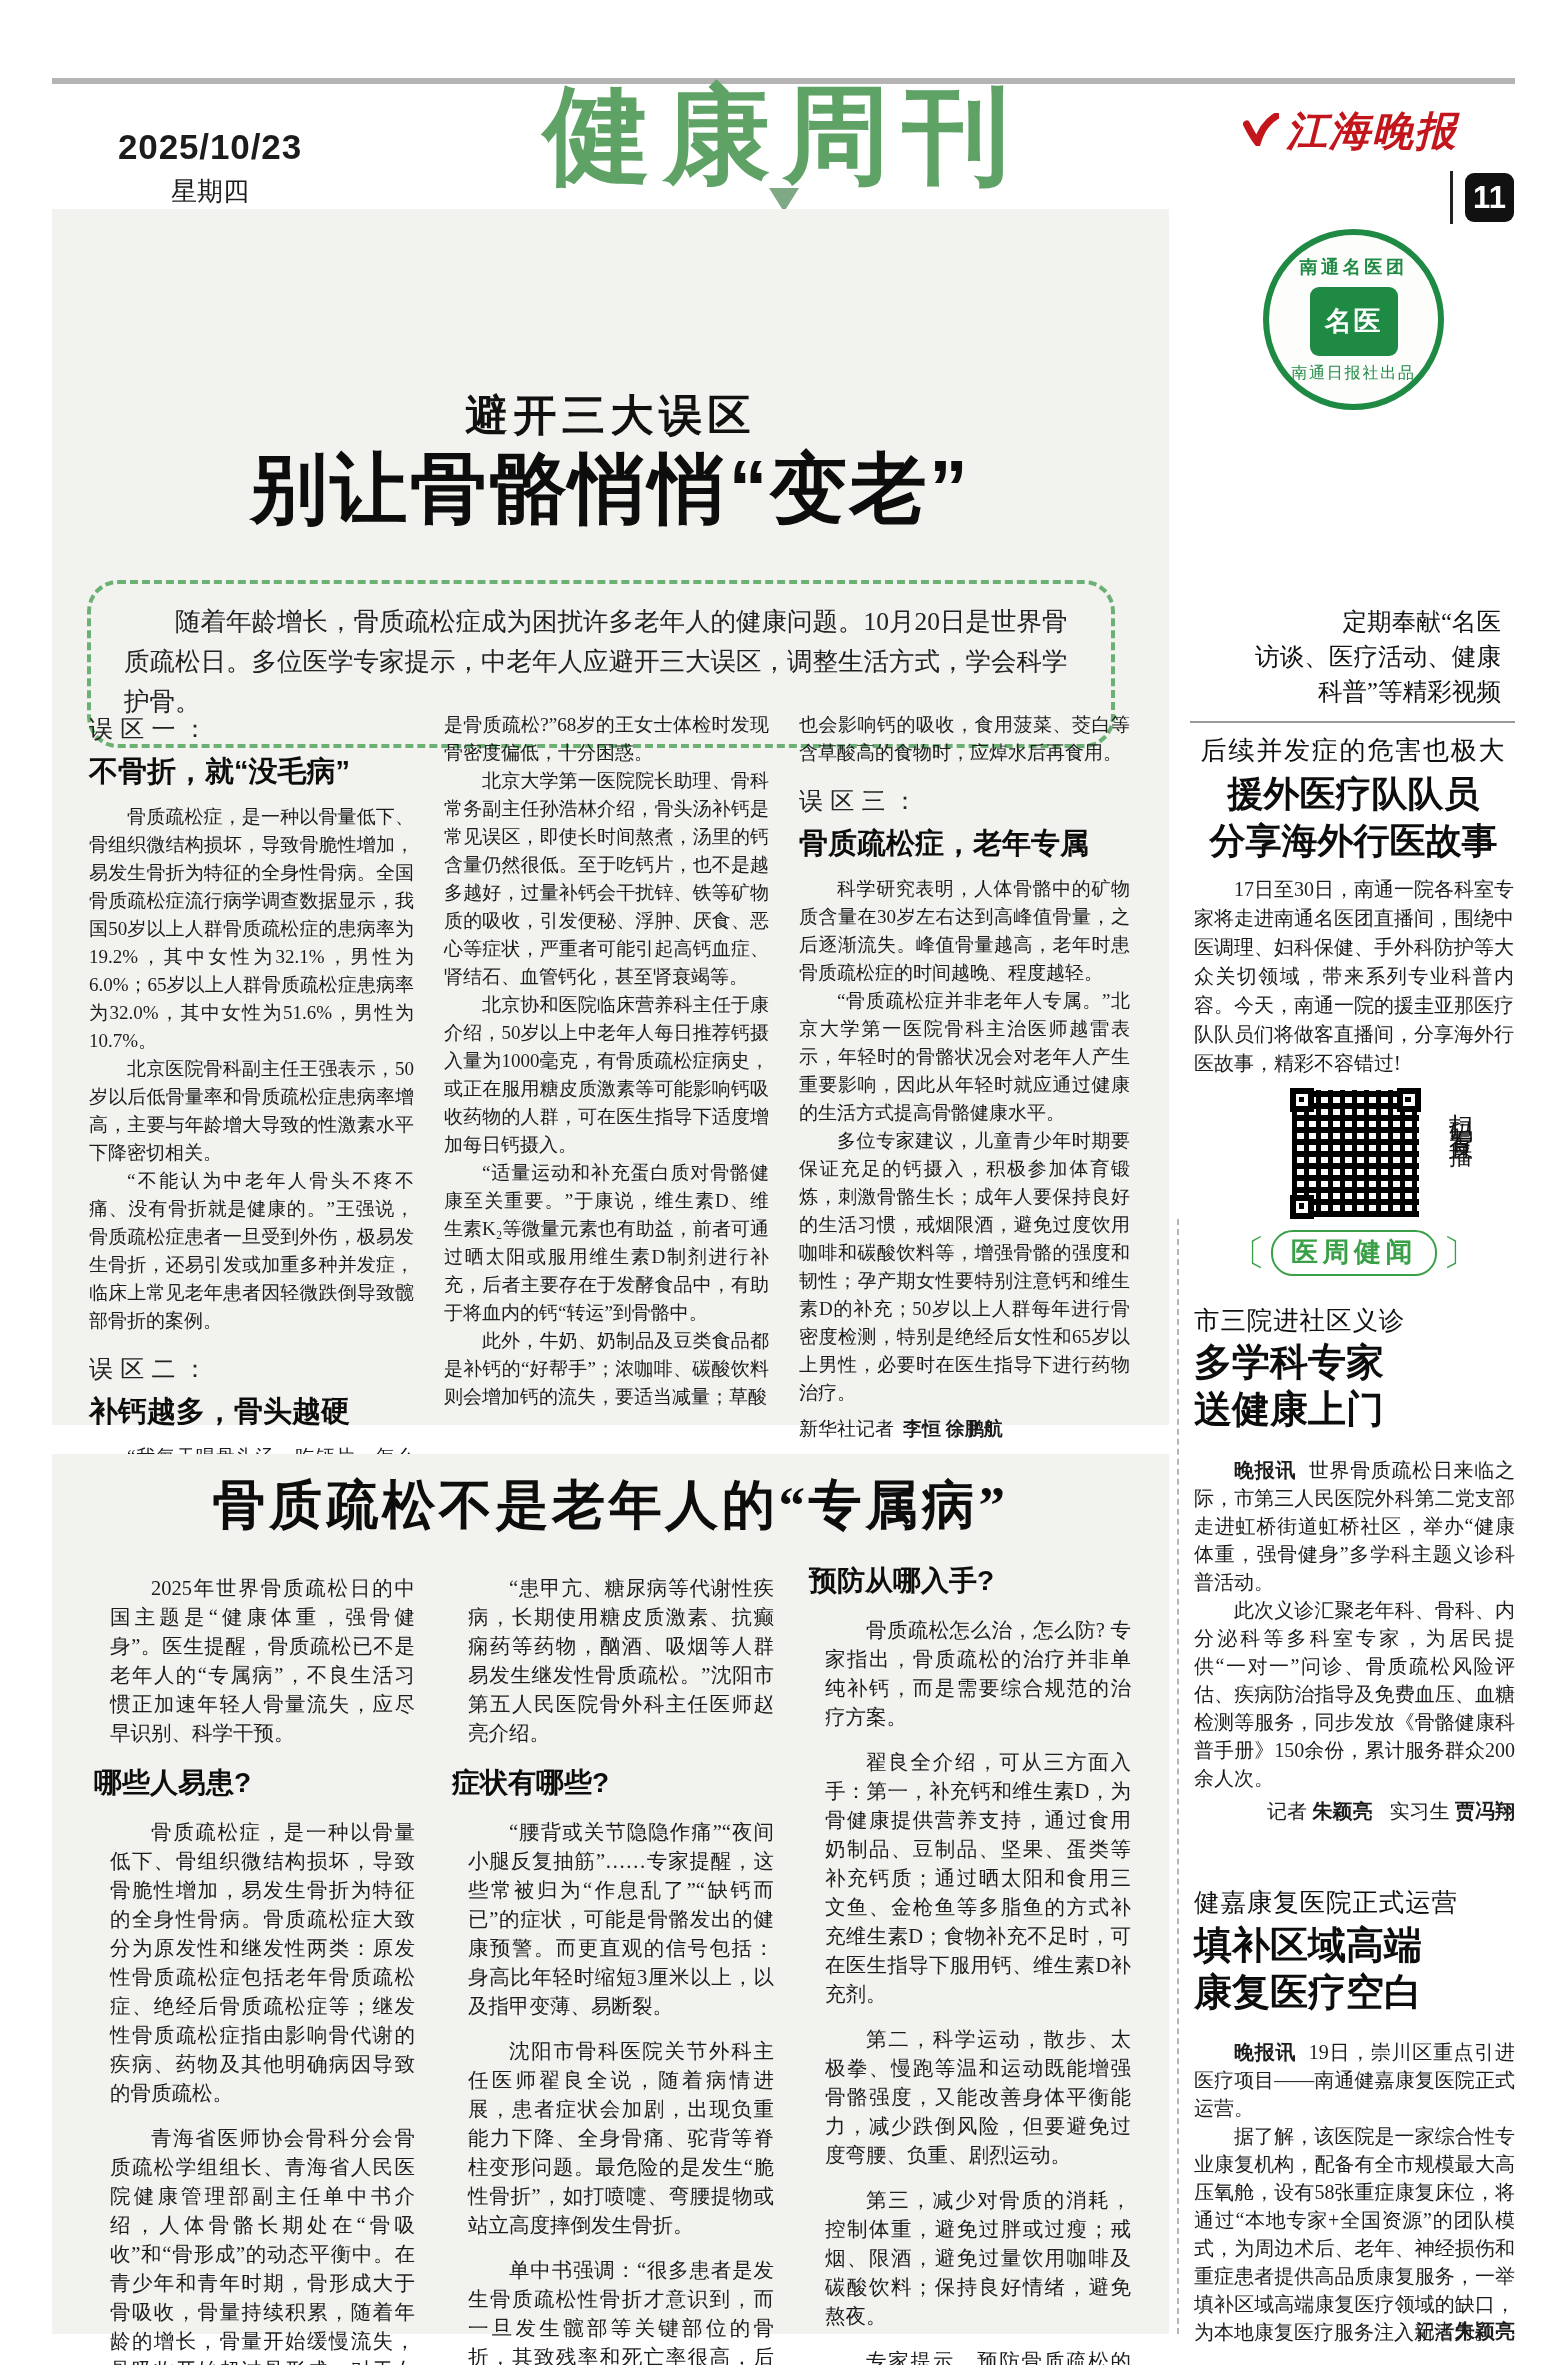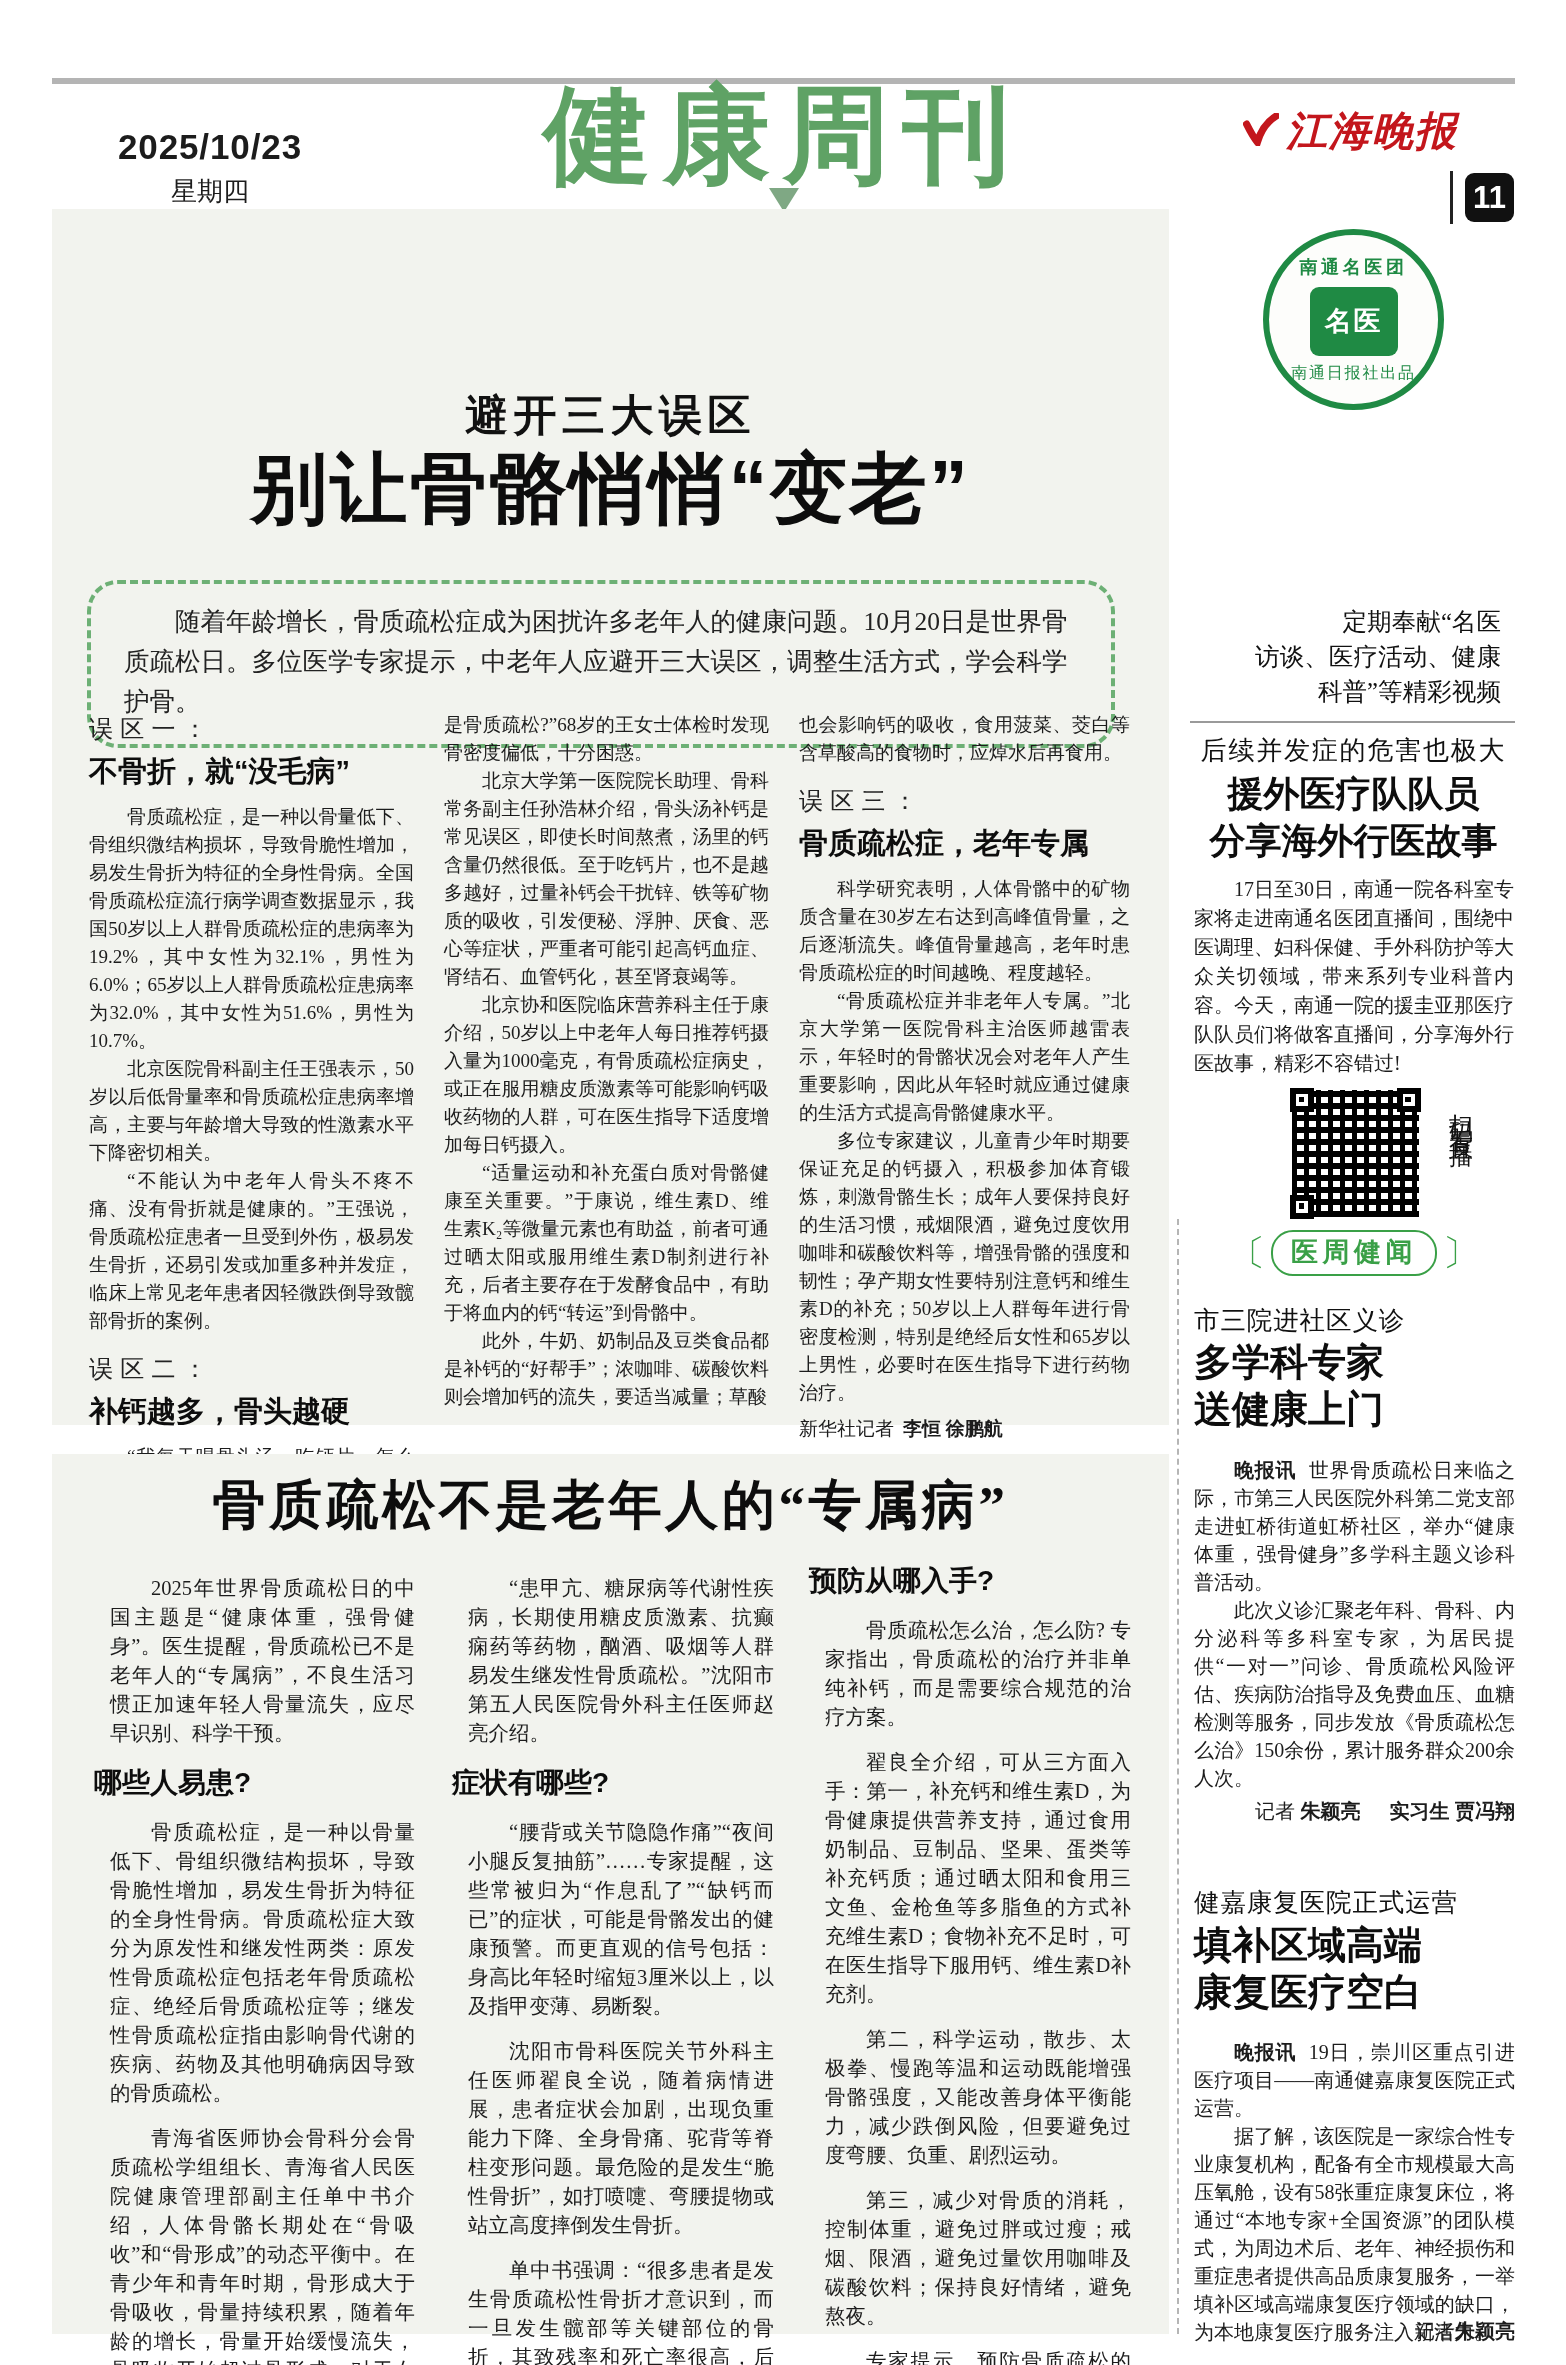--- a/index.html
+++ b/index.html
@@ -241,24 +241,24 @@
     <span class="bh-bracket">〕</span>
   </div>
 
   <div class="abs brief-kicker k1">市三院进社区义诊</div>
   <div class="abs brief-title t1">
     <div>多学科专家</div>
     <div>送健康上门</div>
   </div>
   <div class="abs b1">
     <p class="sb"><b class="lead-in">晚报讯</b><span>世界骨质疏松日来临之际，市第三人民医院外科第二党支部走进虹桥街道虹桥社区，举办“健康体重，强骨健身”多学科主题义诊科普活动。</span></p>
-    <p class="sb">此次义诊汇聚老年科、骨科、内分泌科等多科室专家，为居民提供“一对一”问诊、骨质疏松风险评估、疾病防治指导及免费血压、血糖检测等服务，同步发放《骨质疏松怎么治》150余份，累计服务群众200余人次。</p>
+    <p class="sb">此次义诊汇聚老年科、骨科、内分泌科等多科室专家，为居民提供“一对一”问诊、骨质疏松风险评估、疾病防治指导及免费血压、血糖检测等服务，同步发放《骨骼健康科普手册》150余份，累计服务群众200余人次。</p>
     <div class="brief-byline">
       <span>记者</span><b>朱颖亮</b>
-      <span style="margin-left:24px;font-weight:bold;">实习生</span><b>贾冯翔</b>
+      <span style="margin-left:12px;">实习生</span><b>贾冯翔</b>
     </div>
   </div>
 
   <div class="abs brief-kicker k2">健嘉康复医院正式运营</div>
   <div class="abs brief-title t2">
     <div>填补区域高端</div>
     <div>康复医疗空白</div>
   </div>
   <div class="abs b2">
     <p class="sb"><b class="lead-in">晚报讯</b><span>19日，崇川区重点引进医疗项目——南通健嘉康复医院正式运营。</span></p>

